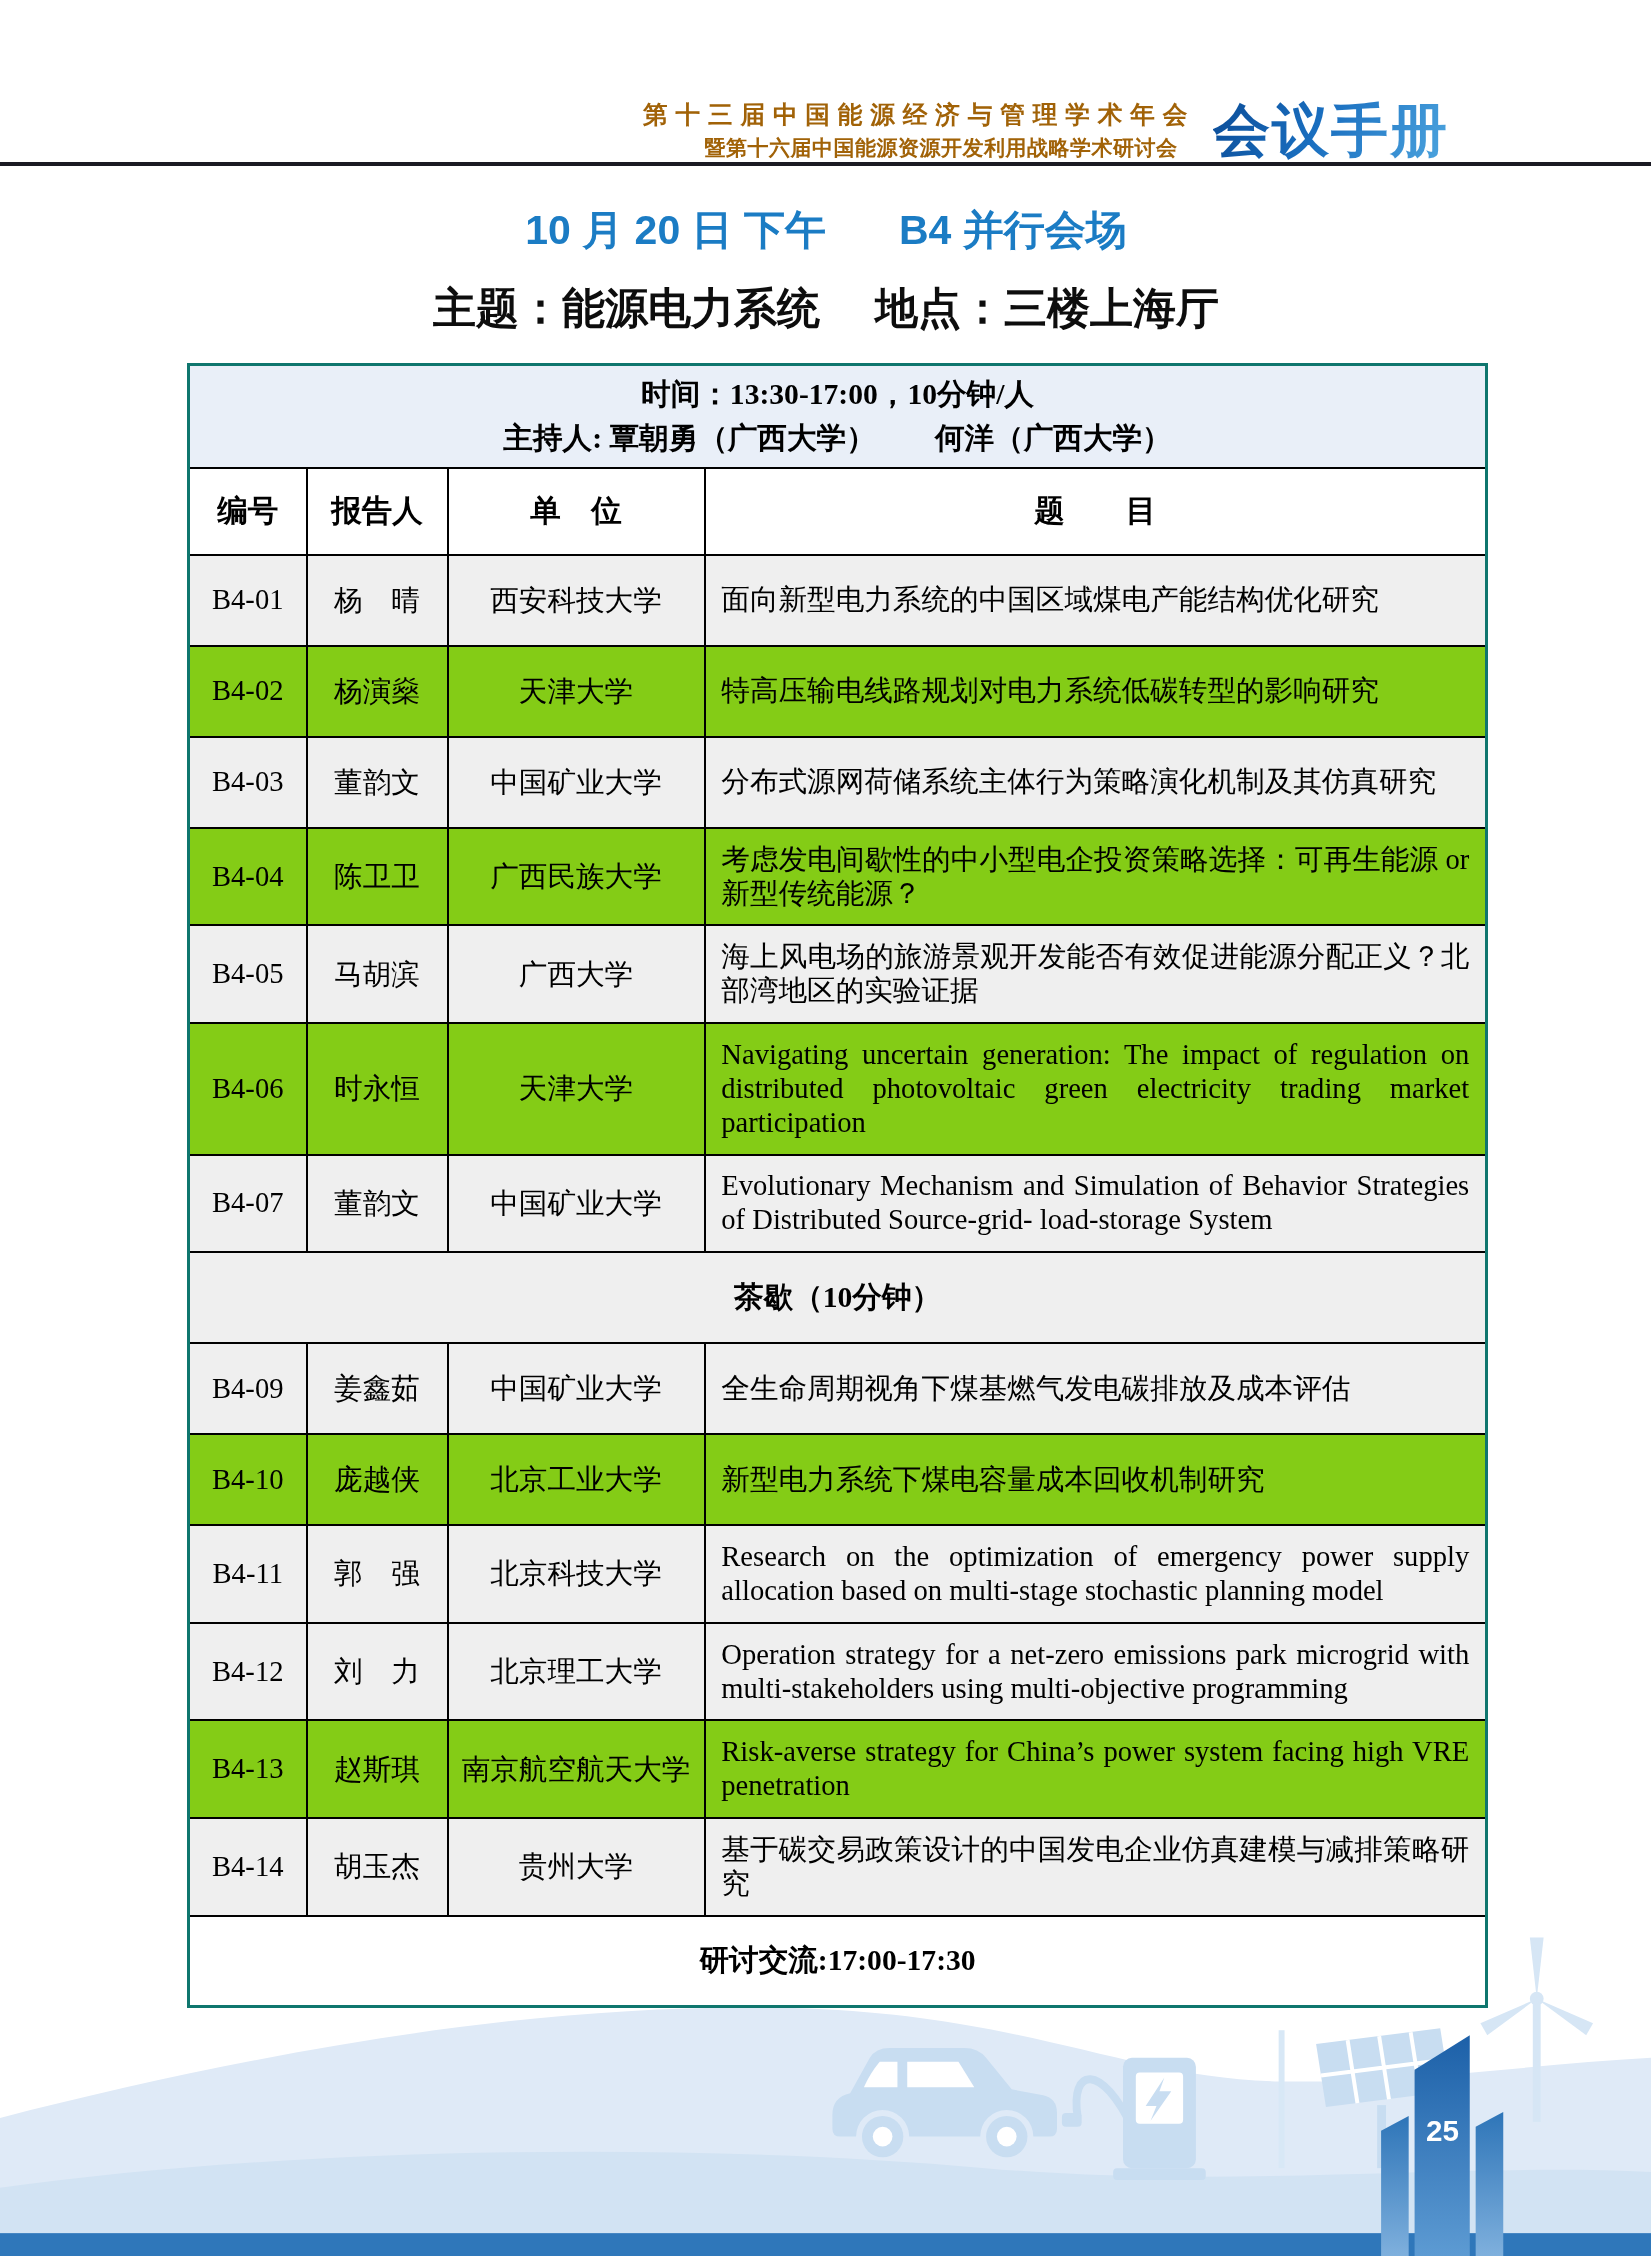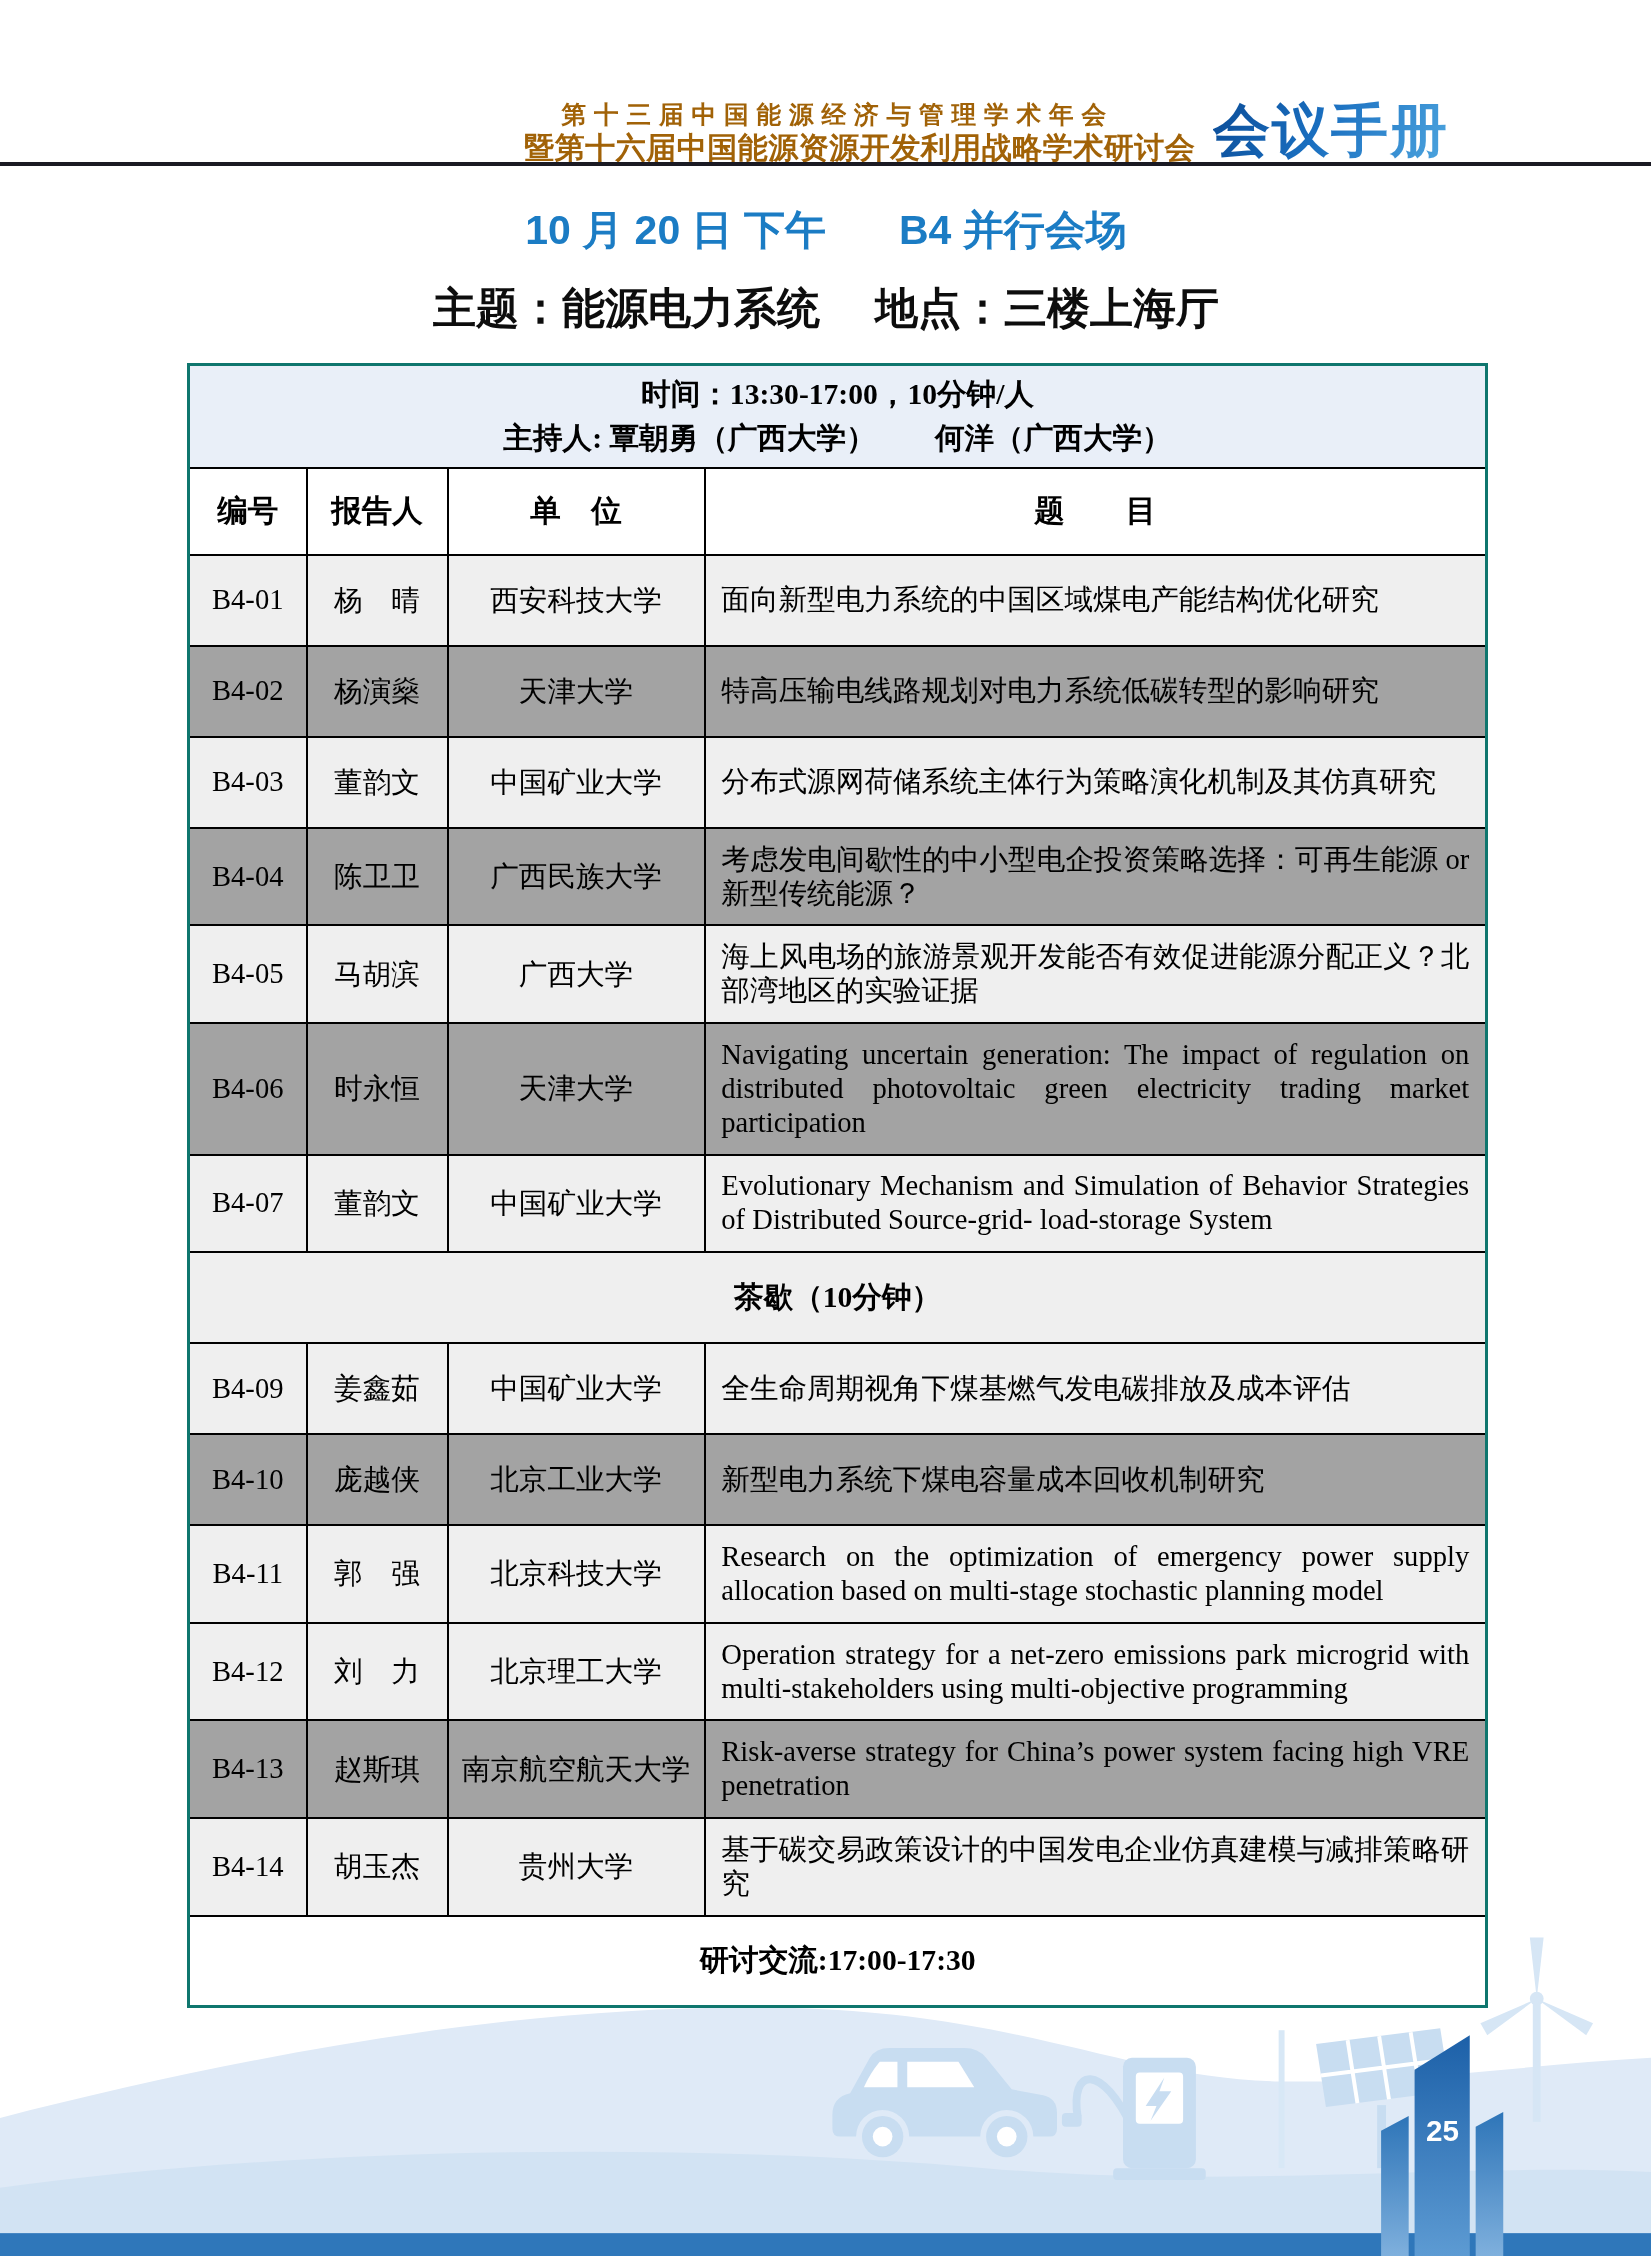--- a/index.html
+++ b/index.html
@@ -17,21 +17,21 @@
     position:absolute; top:93px; right:203px;
     display:flex; align-items:center; gap:17.7px;
     z-index:2;
   }
   .conf-titles {
     text-align:center;
     font-family:"Liberation Sans","DejaVu Sans",sans-serif;
     font-weight:bold; color:#a16207;
   }
   .conf-line1 { font-size:24.6px; line-height:32.5px; letter-spacing:7.9px; white-space:nowrap; }
-  .conf-line2 { font-size:30px; line-height:32.5px; letter-spacing:0.5px; white-space:nowrap;margin-left:44px; }
+  .conf-line2 { font-size:21px; line-height:32.5px; letter-spacing:0.5px; white-space:nowrap;margin-left:44px; }
   .handbook-title {
     font-family:"Liberation Sans","DejaVu Sans",sans-serif;
     font-weight:bold; font-size:57px; letter-spacing:2px;
     color:#1a6fc0; white-space:nowrap;
   }
   @supports ((-webkit-background-clip: text) or (background-clip: text)) {
     .handbook-title {
       background:linear-gradient(115deg,#0b4c97 0%,#1a6fc0 45%,#4fa7e0 100%);
       -webkit-background-clip:text; background-clip:text;
       color:transparent;
@@ -72,21 +72,21 @@
   .info-row td {
     background:#e9eff8; text-align:center;
     font-weight:bold; font-size:29.6px; line-height:44px;
     padding:4.9px 9.9px; height:91px;
   }
   .cols-row th {
     background:#ffffff; text-align:center;
     font-weight:bold; font-size:30.5px; height:83px;
   }
   .page-table tbody tr { height:91px; }
-  .page-table tbody td { font-size:28.6px; background:#a3a3a3; }
+  .page-table tbody td { font-size:28.6px; background:#84cc16; }
   .page-table tbody tr.shaded td { background:#efefef; }
 
   td.id      { text-align:center; font-size:27.6px; }
   td.speaker { text-align:center; }
   td.aff     { text-align:center; padding:3.9px 5.9px; }
   td.title   { text-align:justify; padding:13.8px 15.8px; line-height:34px; }
 
   tr.full-row td { text-align:center; font-weight:bold; font-size:29.6px; height:85px; }
   tr.closing td  { background:#fff !important; }
 

